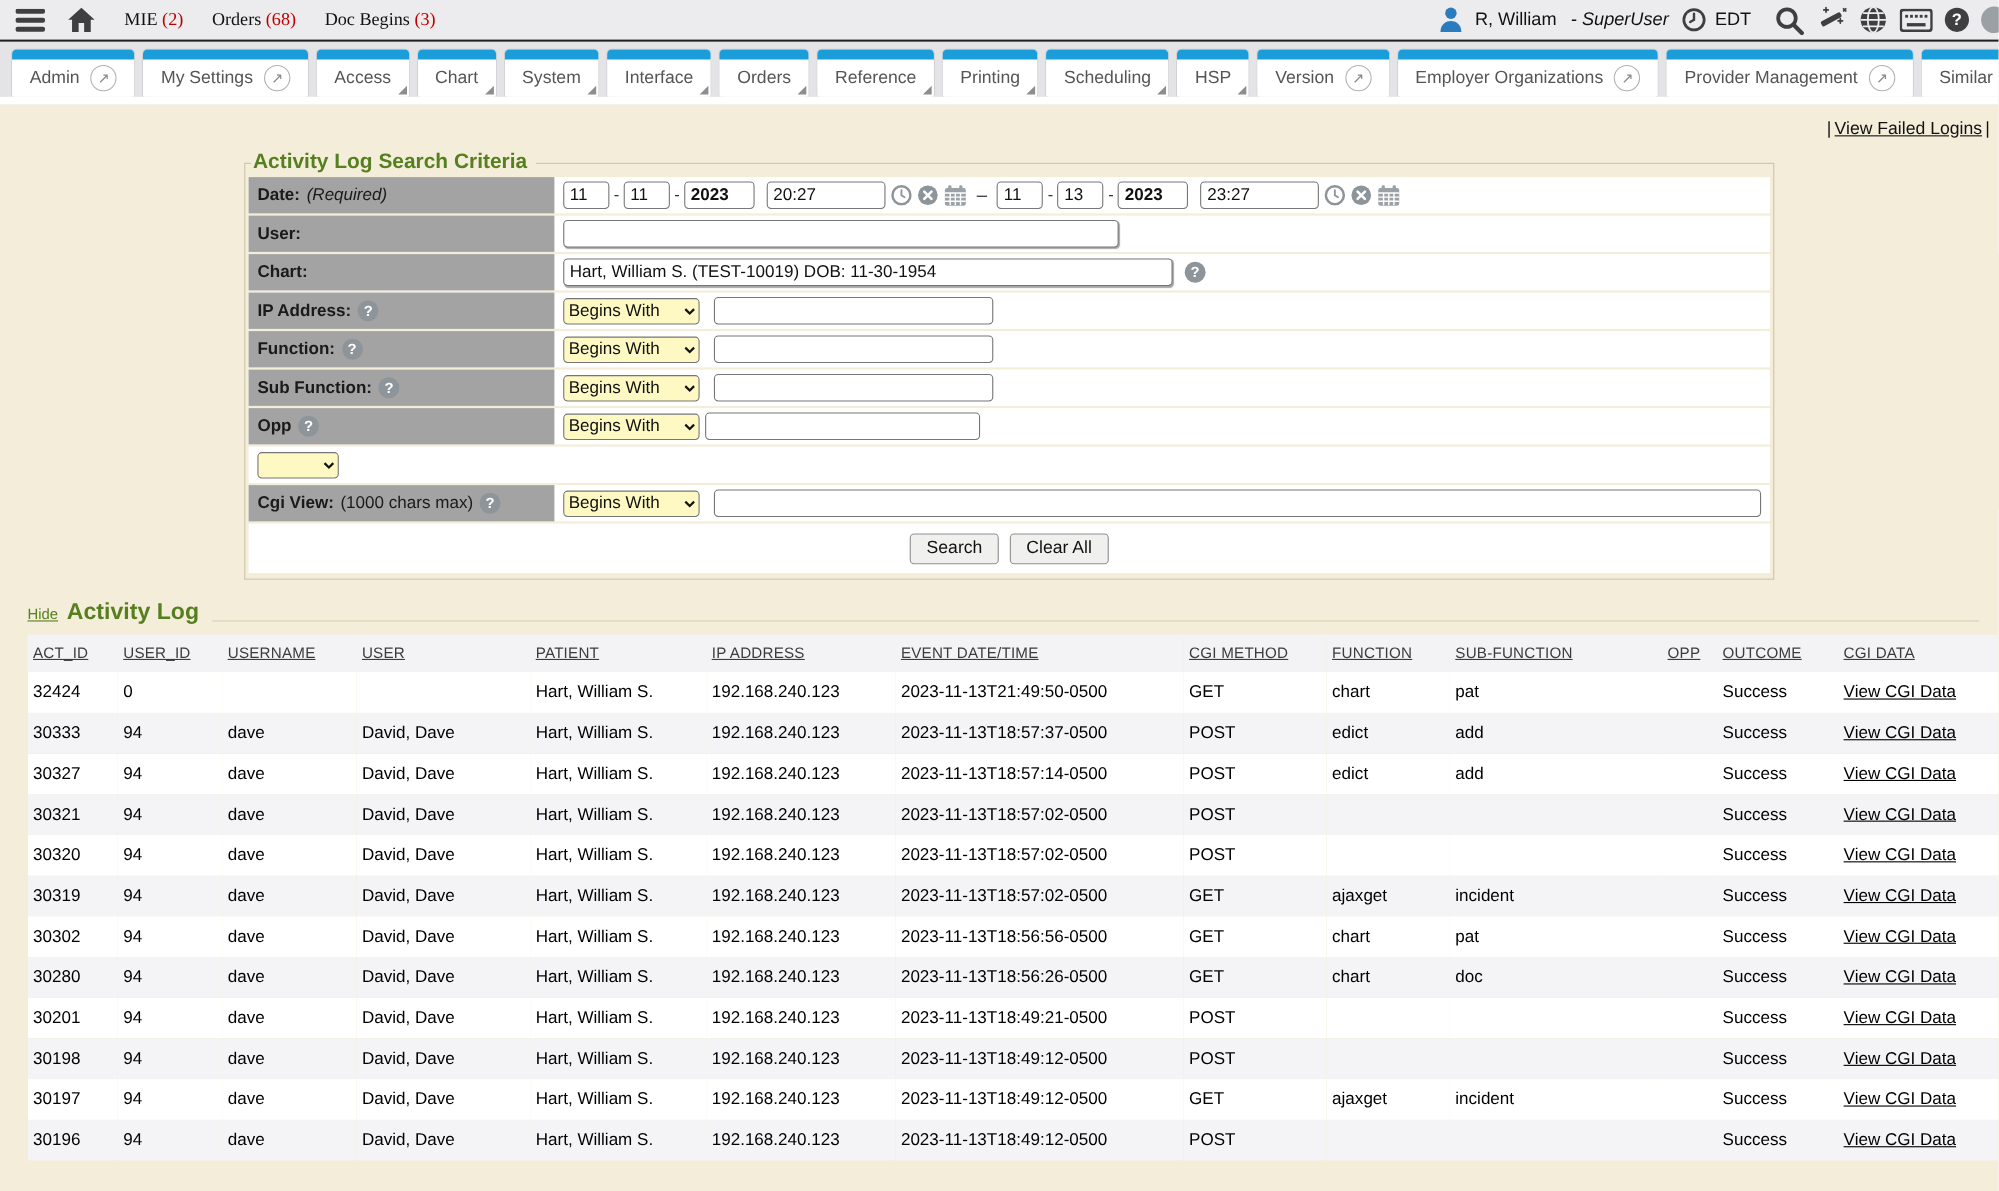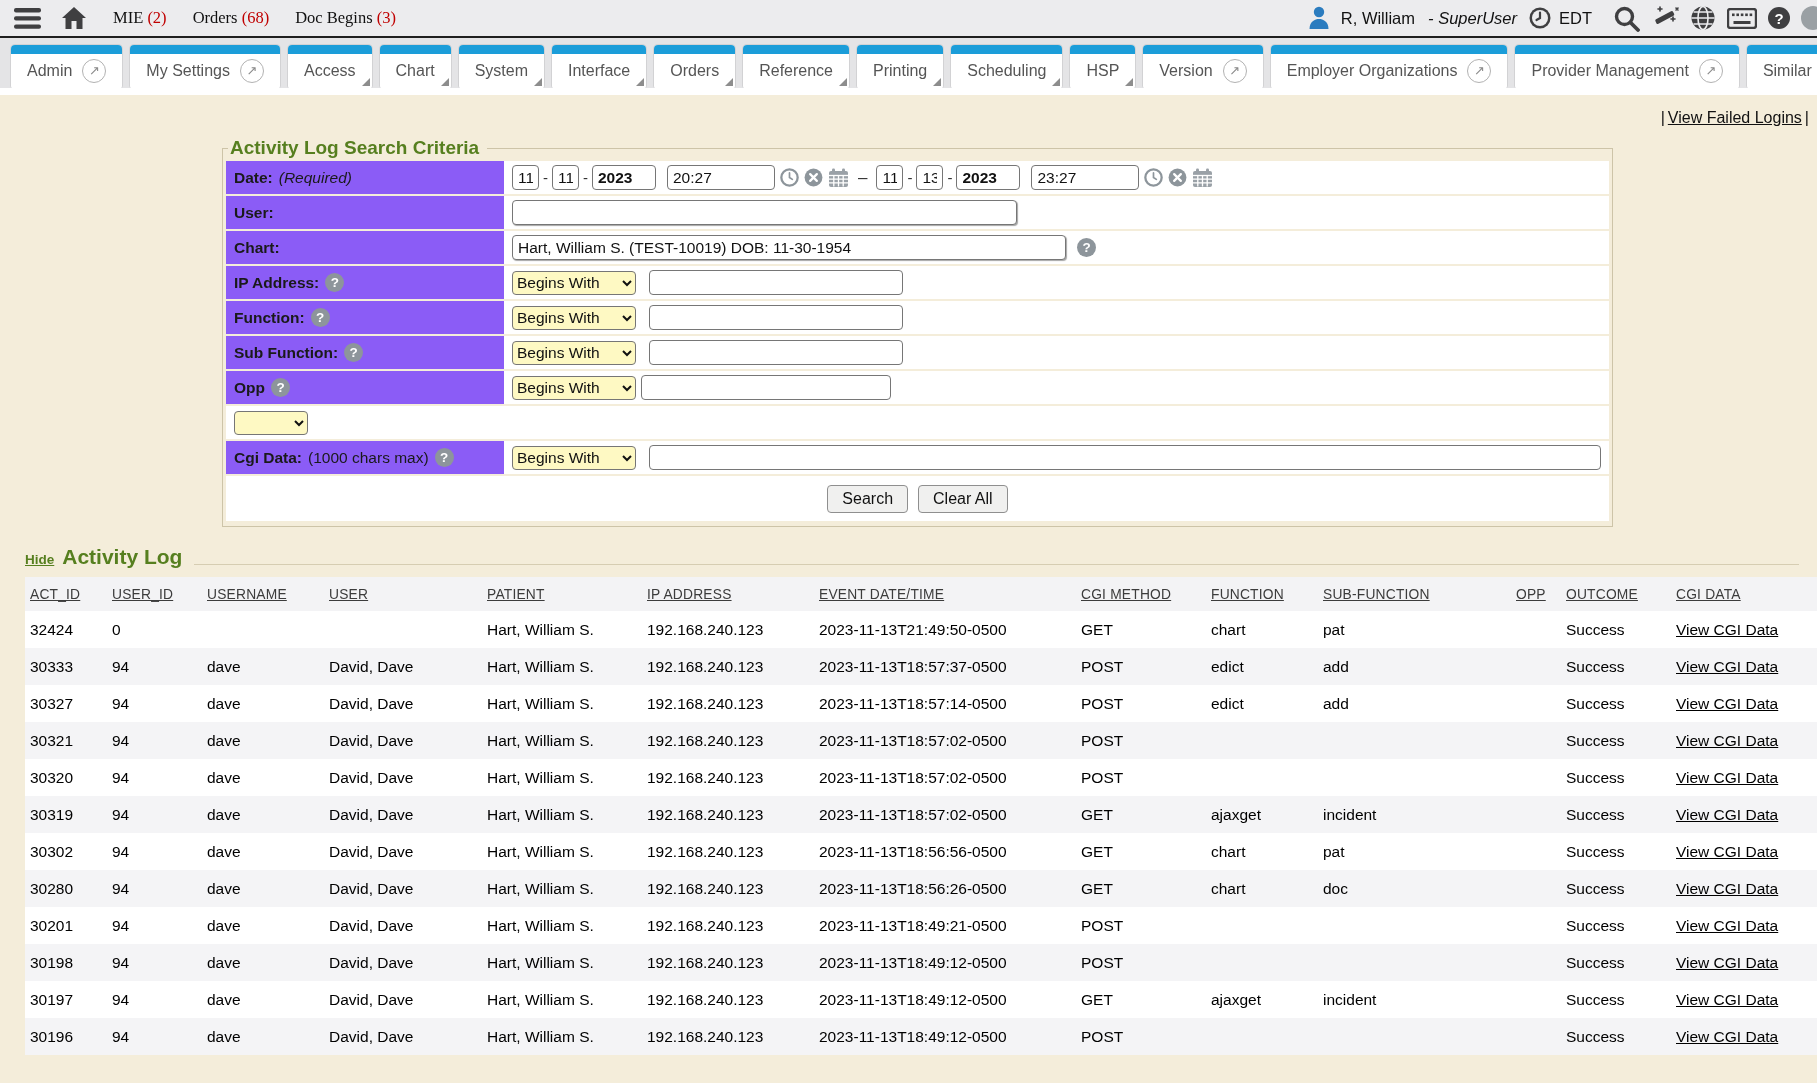--- a/index.html
+++ b/index.html
@@ -29,43 +29,43 @@
   .ext{width:22px;height:22px;border-radius:50%;border:1px solid #b2b2b2;color:#8a8a8a;display:flex;align-items:center;justify-content:center;font-size:13px;margin-left:10px;flex:0 0 auto;}
   .corner{position:absolute;right:2px;bottom:2px;width:0;height:0;border-left:8px solid transparent;border-bottom:8px solid #8d8d8d;}
   
   .content{background:#f4edda;height:988px;box-sizing:border-box;overflow:hidden;}
   .failed-logins{text-align:right;padding:14px 8px 2px 0;font-size:16px;color:#111;}
   .fl-link{color:#111;text-decoration:underline;cursor:pointer;margin:0 3px;}
   
   fieldset.panel{margin:8px 0 0 222px;width:1391px;border:1px solid #cdc4a8;background:#f4edda;padding:2px 3px 3px;box-sizing:border-box;}
   legend.panel-title{font-size:19px;font-weight:bold;color:#567f1f;padding:0 8px 0 2px;margin-left:2px;}
   .frow{display:flex;align-items:stretch;background:#fff;margin-bottom:2px;min-height:33px;}
-  .flabel{flex:0 0 278px;background:#8b5cf6;display:flex;align-items:center;padding:2px 8px;font-weight:bold;font-size:15.5px;gap:6px;box-sizing:border-box;text-align:right;}
+  .flabel{flex:0 0 278px;background:#a3a3a3;display:flex;align-items:center;padding:2px 8px;font-weight:bold;font-size:15.5px;gap:6px;box-sizing:border-box;text-align:right;}
   .req{font-weight:normal;font-style:italic;}
   .note{font-weight:normal;}
   .ffield{flex:1;display:flex;align-items:center;padding:3px 8px;gap:5px;box-sizing:border-box;}
   input.text{height:25px;border:1px solid #767676;border-radius:4px;font-size:15.5px;padding:0 5px;font-family:inherit;box-sizing:border-box;background:#fff;color:#111;}
-  .d-mm{width:27px;}.d-yy{width:64px;font-weight:bold;}.d-time{width:108px;}
+  .d-mm{width:42px;}.d-yy{width:64px;font-weight:bold;}.d-time{width:108px;}
   .focused{border:2px solid #1f1f1f;border-radius:3px;box-shadow:1px 1px 1px rgba(0,0,0,.35);}
   .user-input{width:505px;height:28px;}
   .chart-input{width:554px;height:28px;}
   select.op{height:24px;border:1px solid #767676;border-radius:4px;font-size:15.5px;font-family:inherit;background:#fef9c3;width:124px;color:#111;}
   select.cgi-method{width:74px;}
   .in-med{width:254px;}
   .in-opp{width:250px;}
   .in-long{width:952px;}
   .hy{font-size:15px;color:#333;margin:0 -1px;}
   .range-dash{font-size:17px;color:#333;margin:0 4px;}
   .icon-btn{display:inline-flex;cursor:pointer;flex:0 0 auto;}
   .qmark{width:19px;height:19px;border-radius:50%;background:#8d959b;color:#fff;font-weight:bold;font-size:13.5px;display:inline-flex;align-items:center;justify-content:center;flex:0 0 auto;}
   .btn-row{justify-content:center;gap:10px;padding:6px 0;align-items:center;}
   .btn{font-size:16px;font-family:inherit;background:#f0f0ef;border:1px solid #8f8f8f;border-radius:4px;padding:4px 14px;color:#111;cursor:pointer;}
   
   .al-head{display:flex;align-items:baseline;gap:8px;margin:18px 0 8px 25px;}
-  .hide-link{color:#567f1f;font-weight:bold;font-size:13.5px;text-decoration:underline;cursor:pointer;}
+  .hide-link{color:#567f1f;font-weight:normal;font-size:13.5px;text-decoration:underline;cursor:pointer;}
   .al-title{color:#567f1f;font-weight:bold;font-size:21px;}
   .al-rule{flex:1;height:1px;background:#d6cdb2;margin:0 18px 4px 4px;align-self:flex-end;}
   table.al{border-collapse:collapse;margin-left:25px;width:1792px;table-layout:fixed;}
   table.al thead tr{background:#f3f3f5;height:34px;}
   table.al th{text-align:left;padding:0 5px;font-weight:normal;}
   .th-link{font-size:13.8px;color:#3c3c3c;text-decoration:underline;letter-spacing:.2px;cursor:pointer;white-space:nowrap;}
   table.al tbody tr{height:37px;background:#fff;}
   table.al tbody tr:nth-child(even){background:#f4f4f6;}
   table.al td{padding:0 5px;font-size:15.5px;color:#000;white-space:nowrap;overflow:hidden;}
   .cell-link{color:#000;text-decoration:underline;cursor:pointer;}
@@ -376,21 +376,21 @@
     </div>
 
     <div class="frow">
       <div class="ffield">
         <select class="op cgi-method"><option></option></select>
       </div>
     </div>
 
     <div class="frow">
       <div class="flabel">
-        <span>Cgi Data:</span>
+        <span>Cgi View:</span>
         <span class="note">(1000 chars max)</span>
         <span class="qmark">?</span>
       </div>
       <div class="ffield">
         <select class="op"><option>Begins With</option></select>
         <input class="text in-long" style="margin-left: 8px;" value="">
       </div>
     </div>
 
     <div class="frow btn-row">

